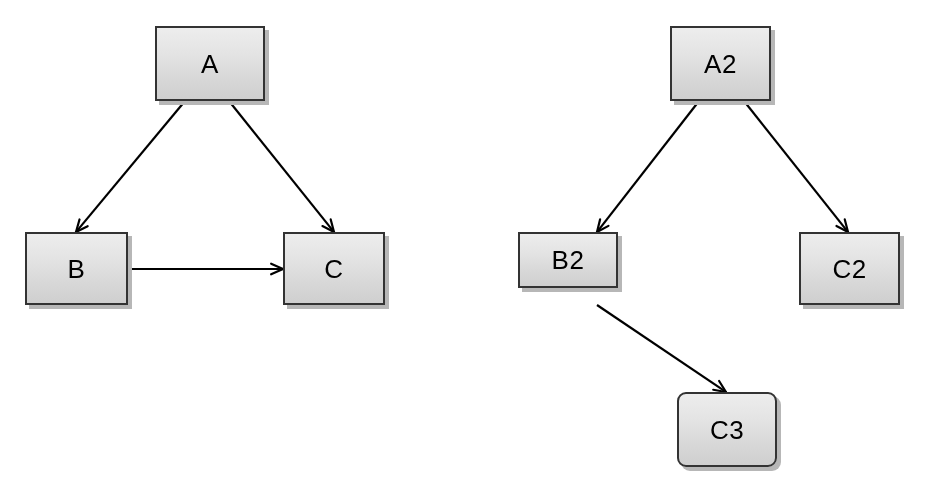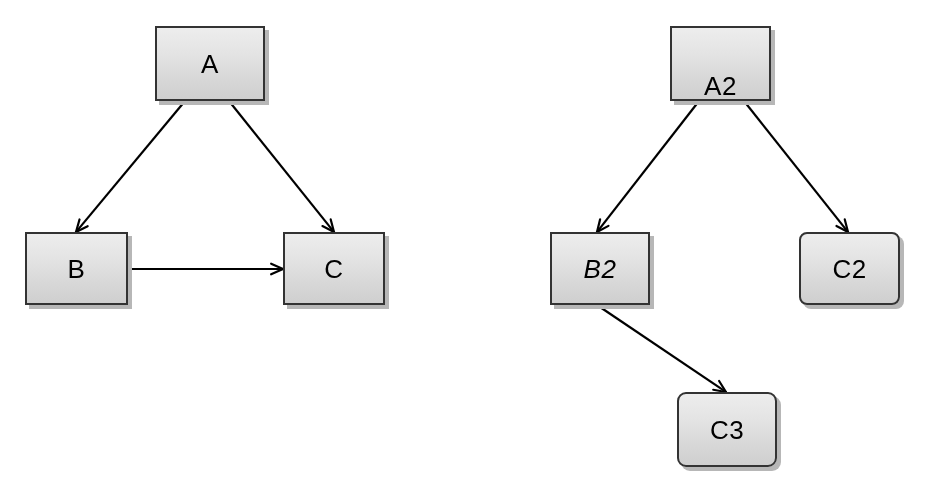--- a/index.html
+++ b/index.html
@@ -89,27 +89,27 @@
   <div id="node-layer">
       <div class="node" style="left: 155px; top: 26px; width: 110px; height: 75px;">
         <span>A</span>
       </div>
       <div class="node" style="left: 25px; top: 232px; width: 103px; height: 73px;">
         <span>B</span>
       </div>
       <div class="node" style="left: 283px; top: 232px; width: 102px; height: 73px;">
         <span>C</span>
       </div>
-      <div class="node" style="left: 670px; top: 26px; width: 101px; height: 75px; align-items: flex-end;">
+      <div class="node" style="left: 670px; top: 26px; width: 101px; height: 75px;">
         <span>A2</span>
       </div>
-      <div class="node" style="left: 550px; top: 232px; width: 100px; height: 73px; font-style: italic;">
+      <div class="node" style="left: 518px; top: 232px; width: 100px; height: 56px;">
         <span>B2</span>
       </div>
-      <div class="node" style="left: 799px; top: 232px; width: 101px; height: 73px; border-radius: 8px;">
+      <div class="node" style="left: 799px; top: 232px; width: 101px; height: 73px;">
         <span>C2</span>
       </div>
       <div class="node" style="left: 677px; top: 392px; width: 100px; height: 75px; border-radius: 9px;">
         <span>C3</span>
       </div>
     </div>
 
 </div>
 
 </body></html>

